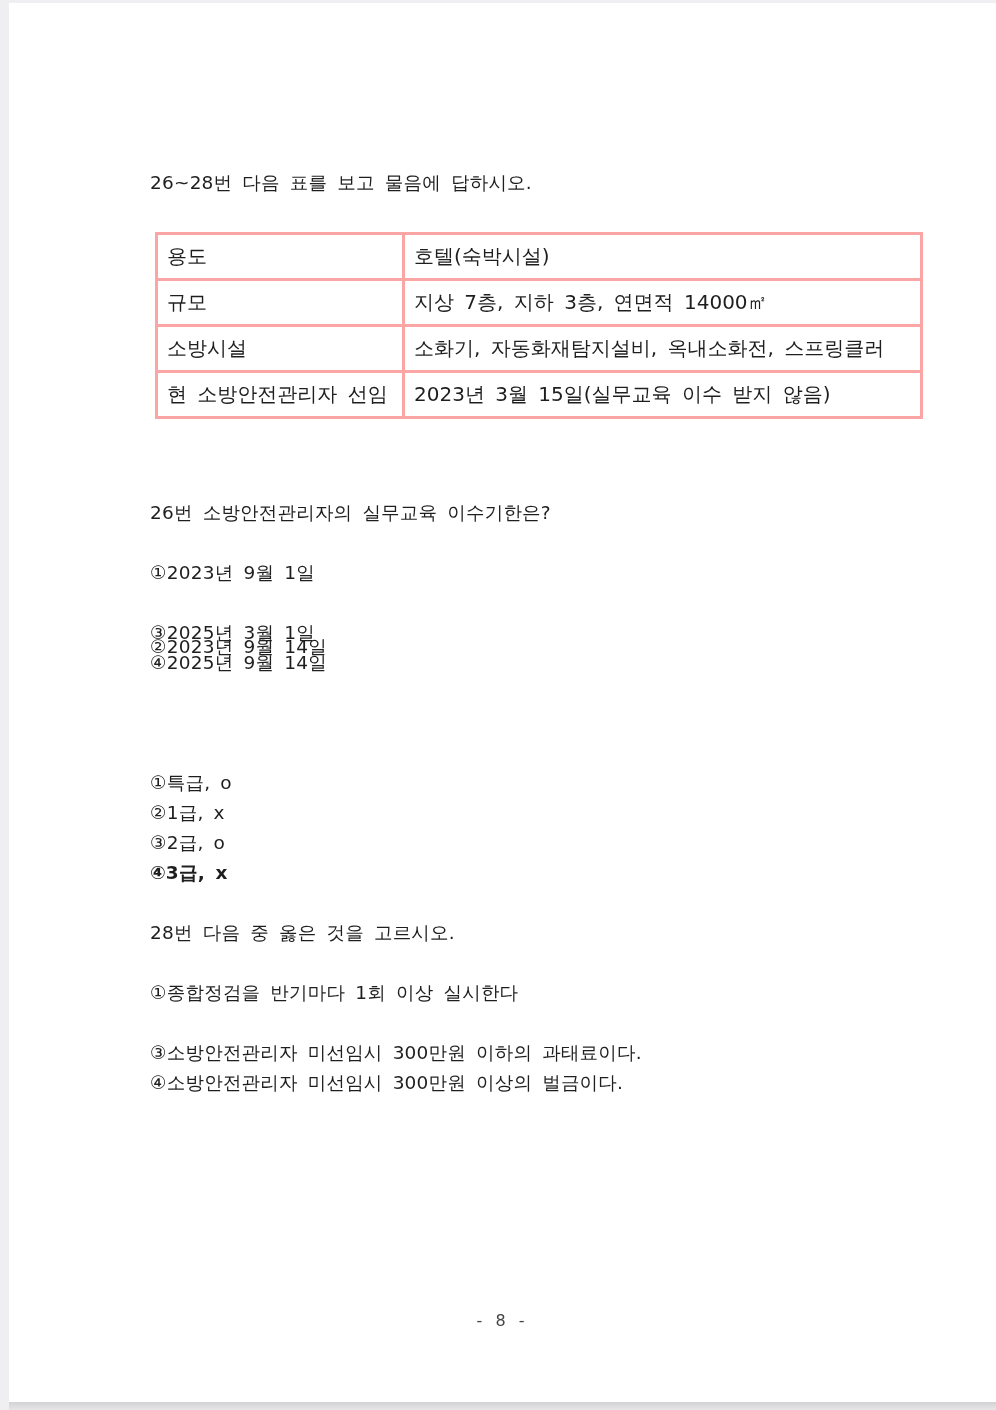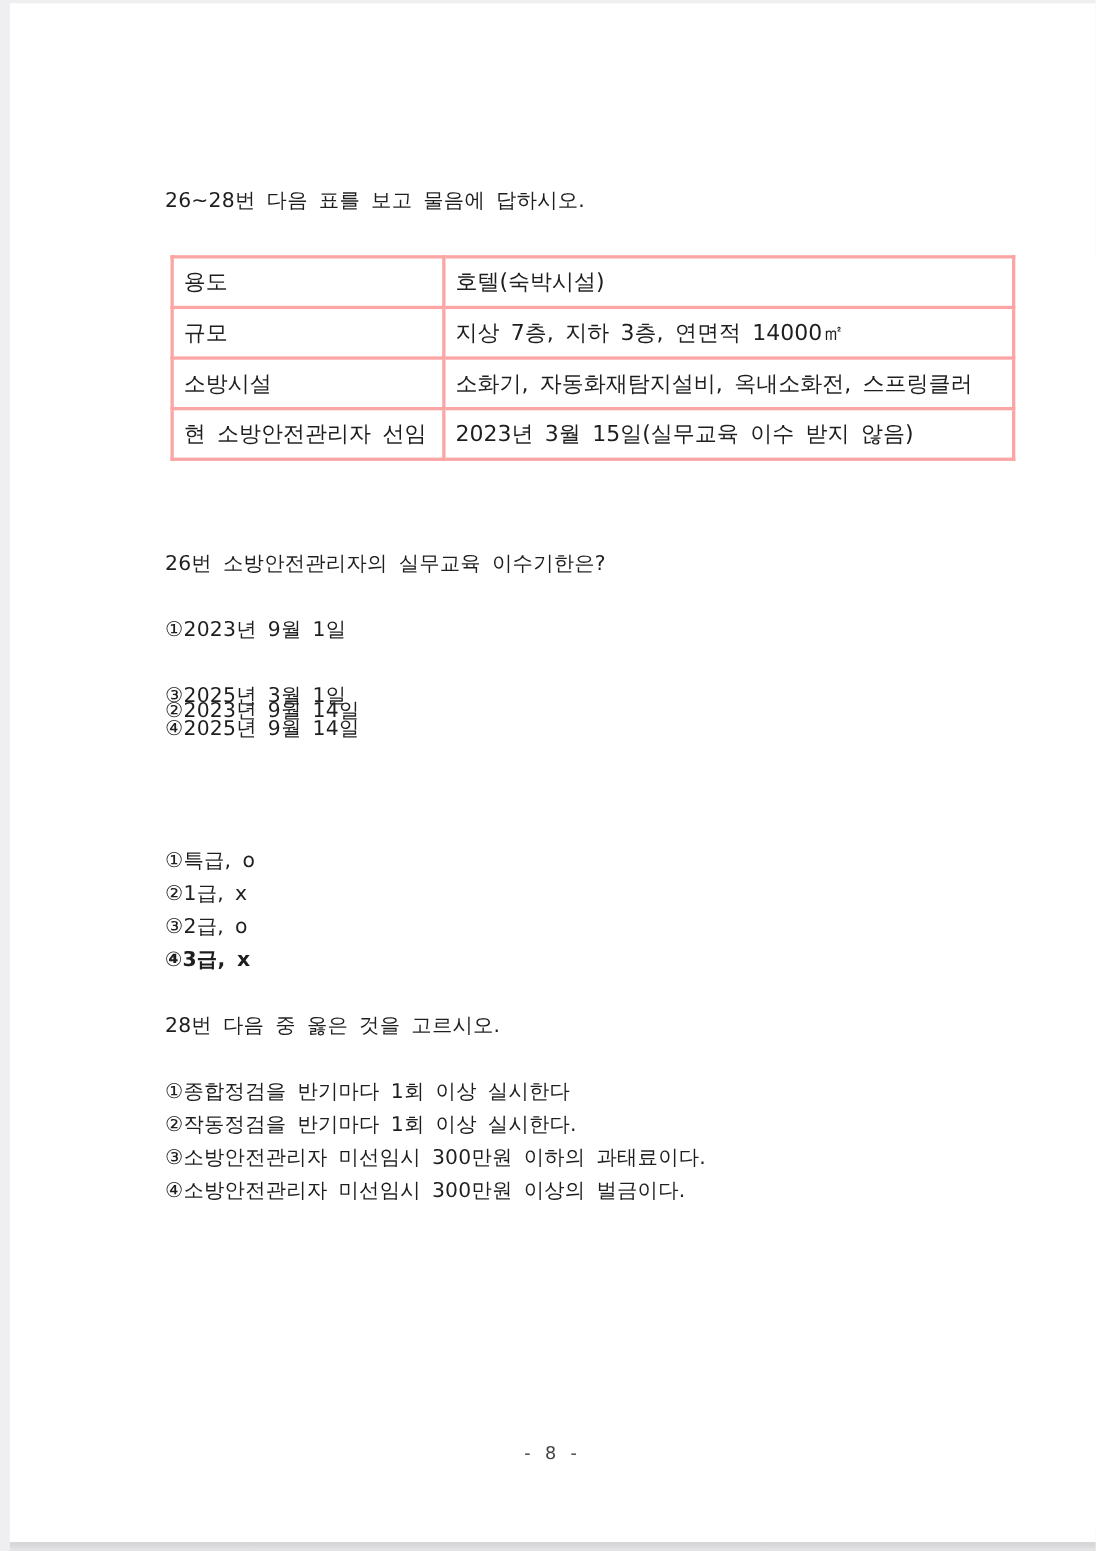--- a/index.html
+++ b/index.html
@@ -113,20 +113,19 @@
     <div class="line" style="top:618px;text-align:center;">③2025년 3월 1일</div>
     <div class="line" style="top:648px;">④2025년 9월 14일</div>
 
     <div class="line" style="top:768px;">①특급, o</div>
     <div class="line" style="top:798px;">②1급, x</div>
     <div class="line" style="top:828px;">③2급, o</div>
     <div class="line" style="top:858px;font-weight:bold;">④3급, x</div>
 
     <div class="line" style="top:918px;">28번 다음 중 옳은 것을 고르시오.</div>
     <div class="line" style="top:978px;">①종합정검을 반기마다 1회 이상 실시한다</div>
-    <div class="line" style="top:1008px;">②작동정검을 반기마다 1회 이상 실시한다.</div>
     <div class="line" style="top:1038px;">③소방안전관리자 미선임시 300만원 이하의 과태료이다.</div>
     <div class="line" style="top:1068px;">④소방안전관리자 미선임시 300만원 이상의 벌금이다.</div>
 
     <div class="page-number">- 8 -</div>
   </div>
 </div>
 <div class="page-bottom-shadow"></div>
 
 </body></html>

